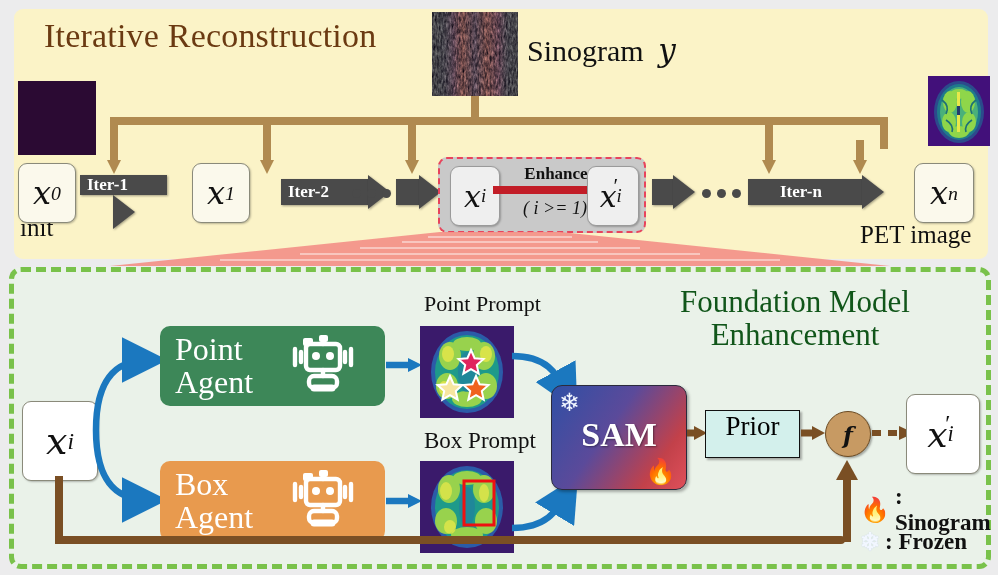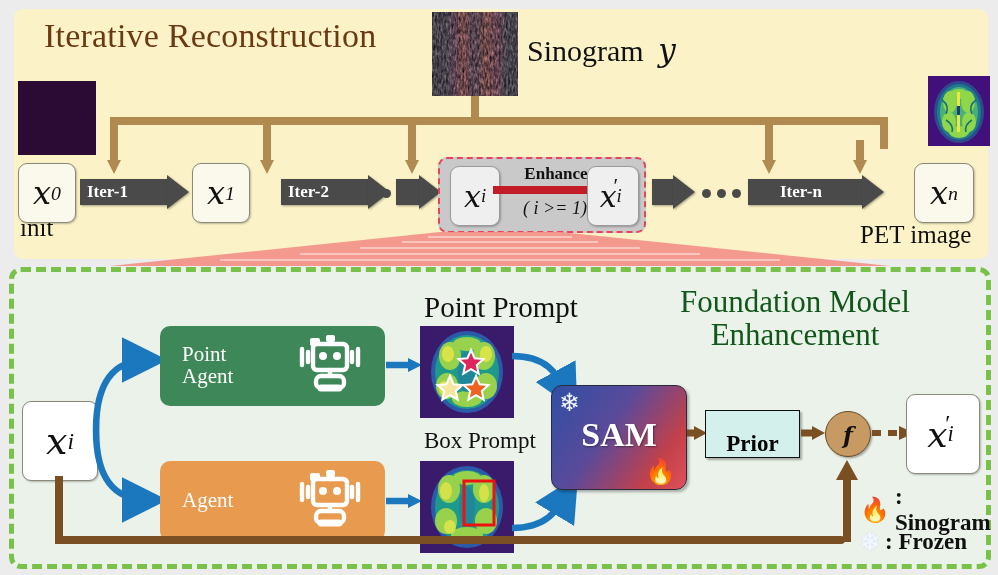--- a/index.html
+++ b/index.html
@@ -107,42 +107,42 @@
   }
 
   
   .agent{
     position:absolute;width:225px;height:80px;border-radius:10px;
     display:flex;align-items:center;
   }
   .agent.point{left:160px;top:326px;background:#3d8758;}
   .agent.box{left:160px;top:461px;background:#e89a4e;}
   .agent .txt{
-    color:#fff;font-size:21px;line-height:1.04;margin-left:22px;width:104px;
+    color:#fff;font-size:32px;line-height:1.04;margin-left:15px;width:104px;
   }
   .robot{margin-left:2px;}
 
   
   .sam{
     position:absolute;left:551px;top:385px;width:134px;height:103px;
     border-radius:11px;border:1.6px solid #2b2b3d;
     background:linear-gradient(125deg,#2f4fa5 0%,#5b4a9a 42%,#c2414a 78%,#e0505a 100%);
     box-shadow:2px 2px 3px rgba(0,0,0,.3);
   }
   .sam .lbl{
     position:absolute;left:0;right:0;top:30px;text-align:center;
     color:#fff;font-family:"Liberation Serif",serif;font-weight:bold;font-size:34px;
     text-shadow:1px 1px 2px rgba(0,0,0,.4);
   }
   .snow{color:#f2f7ff;}
   .prior{
     position:absolute;left:705px;top:410px;width:93px;height:46px;
     background:#d3f0ec;border:1.6px solid #111;
-    display:flex;align-items:flex-end;justify-content:center;
-    font-family:"Liberation Serif",serif;font-weight:bold;font-size:23px;color:#000;
+    display:flex;align-items:flex-start;justify-content:center;
+    font-family:"Liberation Serif",serif;font-weight:normal;font-size:27px;color:#000;
     box-shadow:1.5px 1.5px 2px rgba(0,0,0,.3);
   }
   .fnode{
     position:absolute;left:825px;top:411px;width:44px;height:44px;border-radius:50%;
     background:#c79a63;border:1.6px solid #6b4a22;
     display:flex;align-items:center;justify-content:center;
     font-family:"DejaVu Serif",serif;font-style:italic;font-weight:bold;font-size:23px;color:#111;
     box-shadow:1.5px 1.5px 2px rgba(0,0,0,.3);
   }
 
@@ -254,21 +254,21 @@
         <rect x="3" y="0" width="8" height="22" fill="#b08a50"></rect>
       <polygon points="0,20 14,20 7,34" fill="#b08a50"></polygon>
       </svg>
     </div>
 
   <div class="xbox" style="left:18px;top:163px;width:56px;height:58px;font-size:32px;">
     <span class="xvar">x</span>
       <span class="sub">0</span>
   </div>
 
-  <div class="iter" style="left:80px;top:175px;">
+  <div class="iter" style="left:80px;top:175px;flex-direction:column;">
     <div class="body" style="width:78px;">
         <span>Iter-1</span>
       </div>
     <div class="head"></div>
   </div>
 
   <div class="xbox" style="left:192px;top:163px;width:56px;height:58px;font-size:32px;">
     <span class="xvar">x</span>
       <span class="sub">1</span>
   </div>
@@ -386,20 +386,21 @@
           <line x1="33" y1="53" x2="51" y2="53" stroke-width="7"></line>
         </g>
         <circle cx="35" cy="21" r="4" fill="#ffffff"></circle>
         <circle cx="49" cy="21" r="4" fill="#ffffff"></circle>
       </svg>
     </div>
   </div>
 
   <div class="agent box">
     <div class="txt">
+      <div>Box</div>
       <div>Agent</div>
     </div>
     <div class="robot">
       <svg width="84" height="62" viewBox="0 0 84 62">
         <g fill="none" stroke="#ffffff" stroke-width="4.4" stroke-linecap="round">
           <rect x="22" y="3" width="10" height="8" rx="2" fill="#fff" stroke="none"></rect>
           <line x1="42" y1="3" x2="42" y2="9"></line>
           <rect x="38" y="0" width="9" height="7" rx="2" fill="#fff" stroke="none"></rect>
           <rect x="25" y="9" width="34" height="26" rx="4"></rect>
           <line x1="14" y1="14" x2="14" y2="30"></line>
@@ -422,21 +423,21 @@
       <polygon points="22,0 36,7 22,14" fill="#1b78bf"></polygon>
       </svg>
     </div>
   <div style="position:absolute;left:386px;top:494px;">
     <svg width="36" height="14">
         <line x1="0" y1="7" x2="24" y2="7" stroke="#1b78bf" stroke-width="6.5"></line>
       <polygon points="22,0 36,7 22,14" fill="#1b78bf"></polygon>
       </svg>
     </div>
 
-  <div class="cap" style="left:424px;top:291px;font-size:29px;">Point Prompt</div>
+  <div class="cap" style="left:424px;top:291px;font-size:22px;">Point Prompt</div>
   <div class="cap" style="left:424px;top:428px;font-size:23px;">Box Prompt</div>
 
   <div class="img-prompt pt">
     <svg width="94" height="92" viewBox="0 0 94 92">
       <rect width="94" height="92" fill="#3a1a6b"></rect>
       <ellipse cx="47" cy="46" rx="36" ry="41" fill="#2b5ba8"></ellipse>
       <ellipse cx="47" cy="46" rx="32" ry="37" fill="#1e9a8a"></ellipse>
       <g fill="#9fd64a" opacity=".95">
         <ellipse cx="30" cy="30" rx="11" ry="14"></ellipse>
           <ellipse cx="64" cy="30" rx="11" ry="14"></ellipse>

